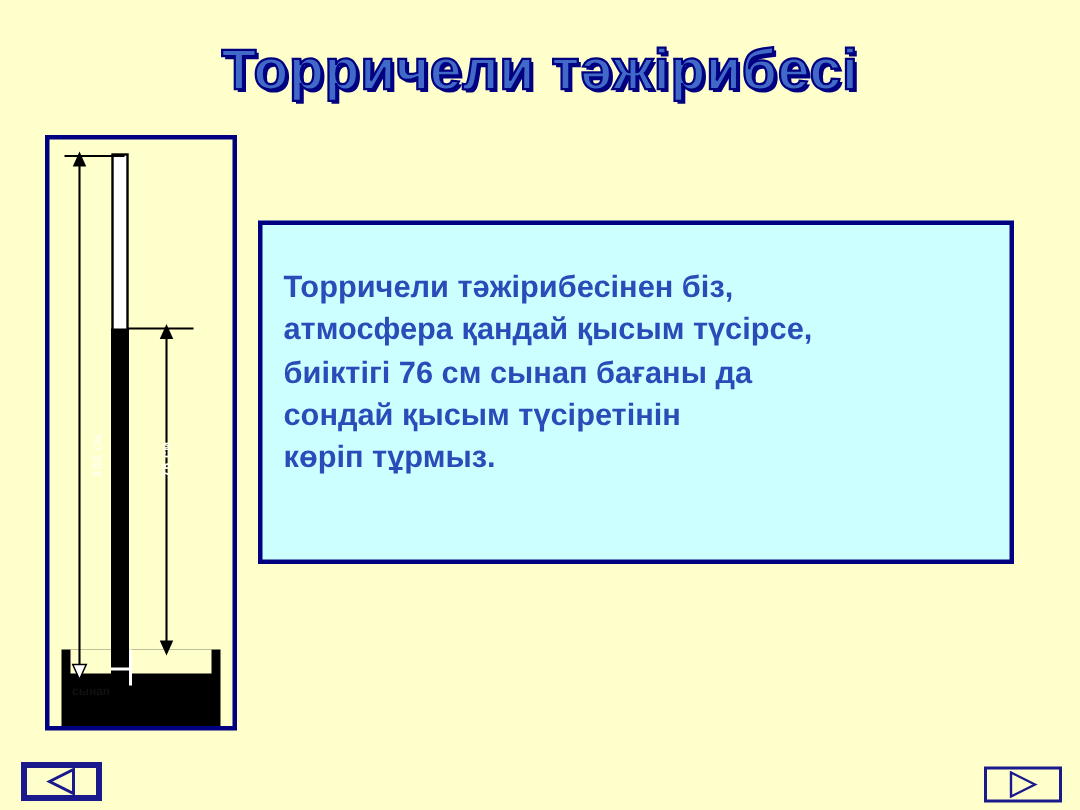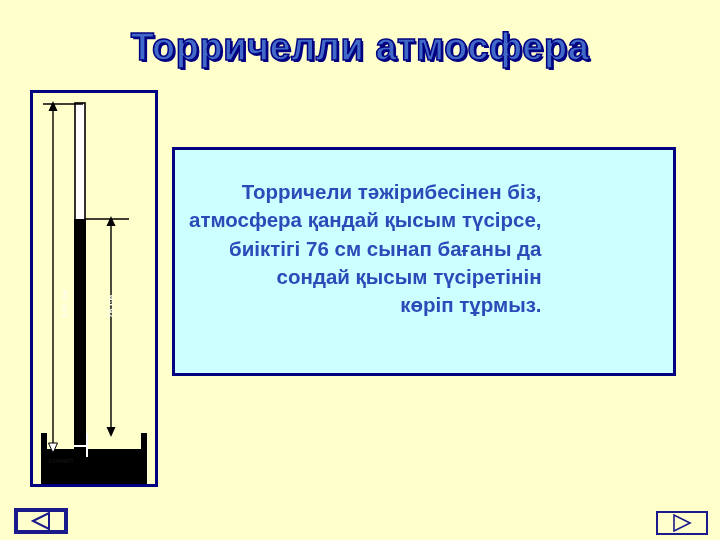--- a/index.html
+++ b/index.html
@@ -69,21 +69,20 @@
   
   #text-box {
     position: absolute;
     left: 172px;
     top: 147px;
     width: 504px;
     height: 229px;
     background: #ccffff;
     border: 3px solid #000080;
     box-sizing: border-box;
-    text-align: right;
   }
   #body-text {
     position: absolute;
     left: 14px;
     top: 28px;
     margin: 0;
     padding: 0;
     font-size: 20.5px;
     font-weight: bold;
     line-height: 1.38;
@@ -117,21 +116,21 @@
     left: 0; top: 0;
     width: 100%; height: 100%;
     display: flex;
     align-items: center;
     justify-content: center;
   }
 </style>
 </head>
 <body>
 
-<div id="slide-title">Торричелли атмосфера</div>
+<div id="slide-title">Торричели тәжірибесі</div>
 
 <div id="diagram-panel">
   <svg class="diag-svg" width="122" height="391" viewBox="0 0 122 391">
 
     <g>
       <rect x="8" y="340" width="106" height="52" fill="#000000"></rect>
       <rect x="14" y="340" width="94" height="16" fill="#ffffcc"></rect>
     </g>
 
     <rect x="42" y="10" width="10" height="118" fill="#ffffff" stroke="#000000" stroke-width="1.6"></rect>

